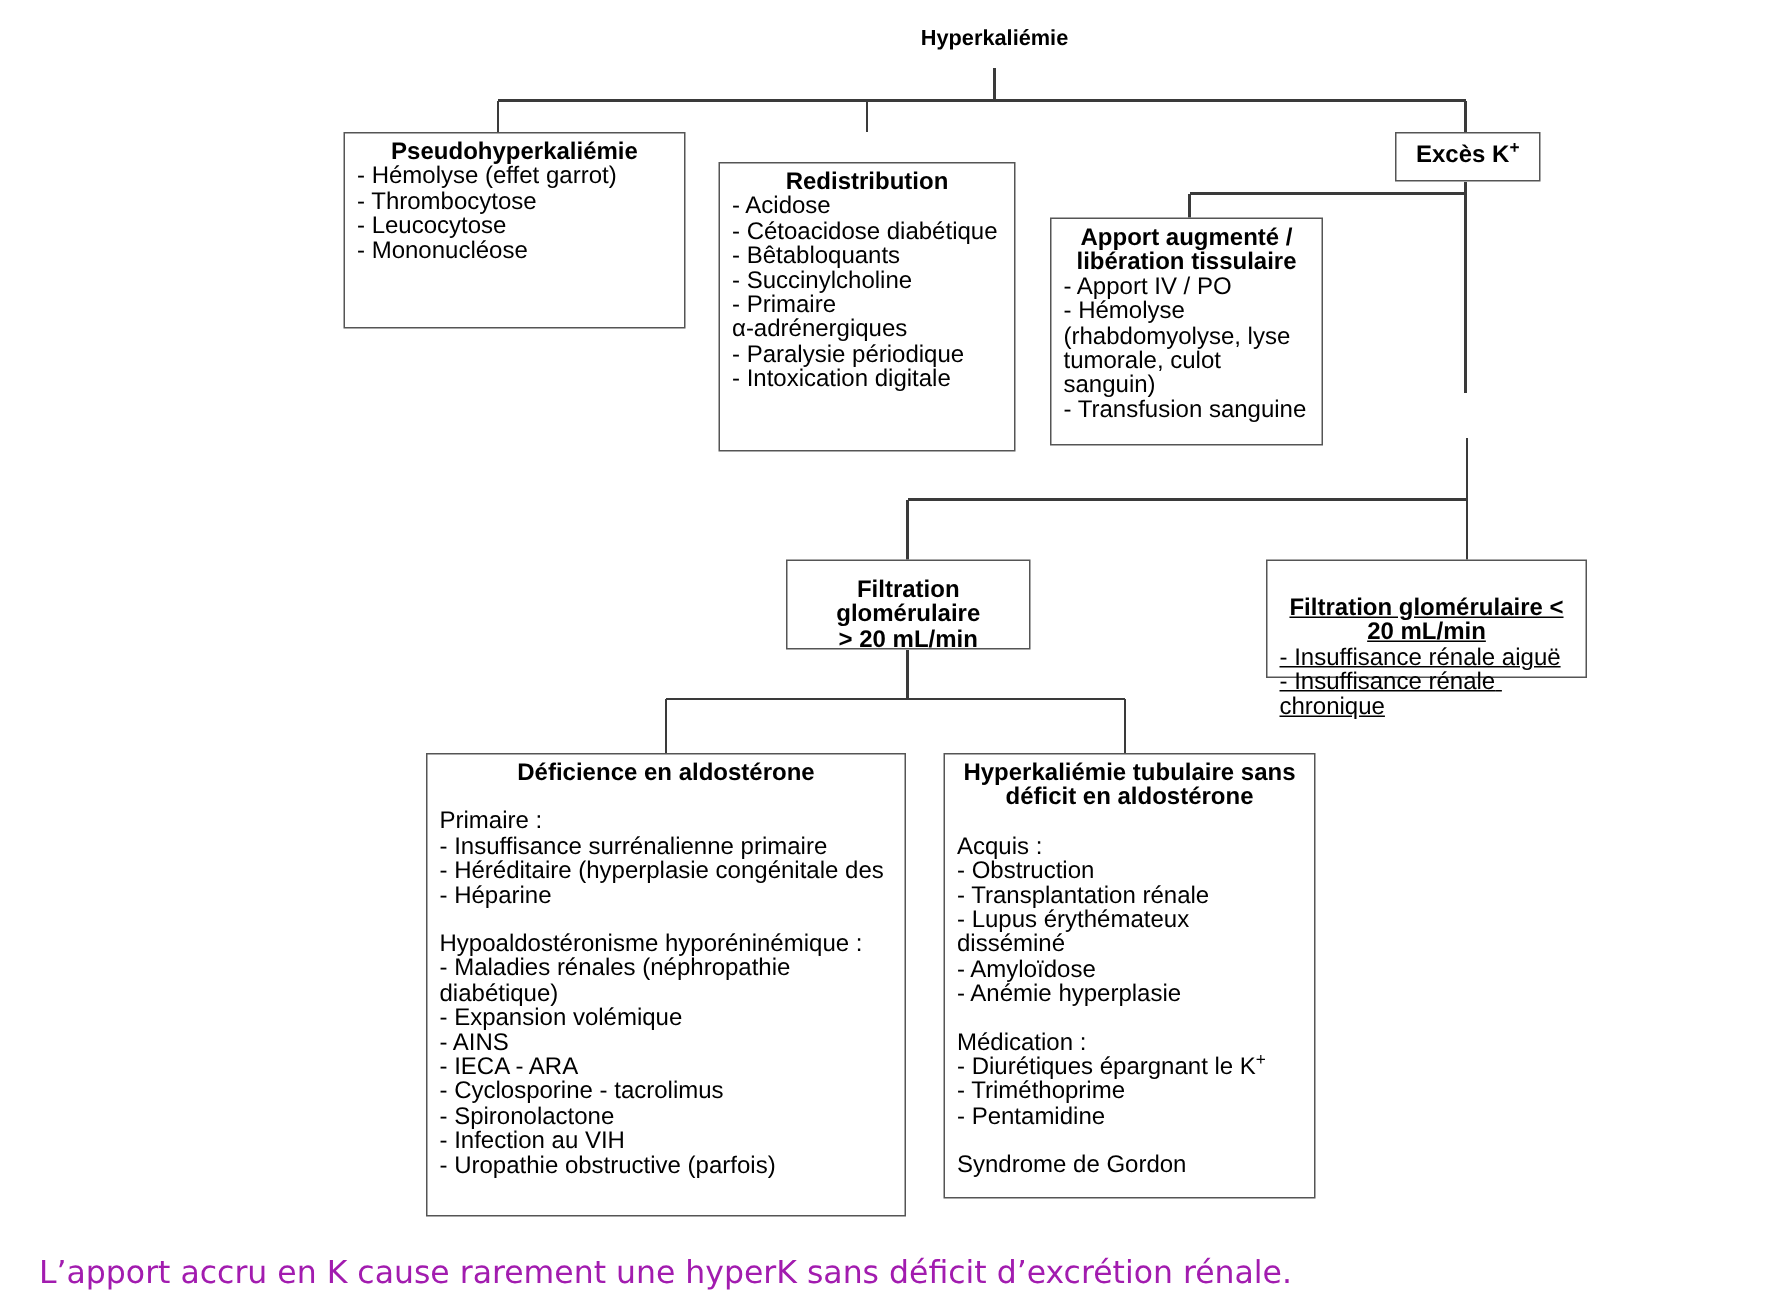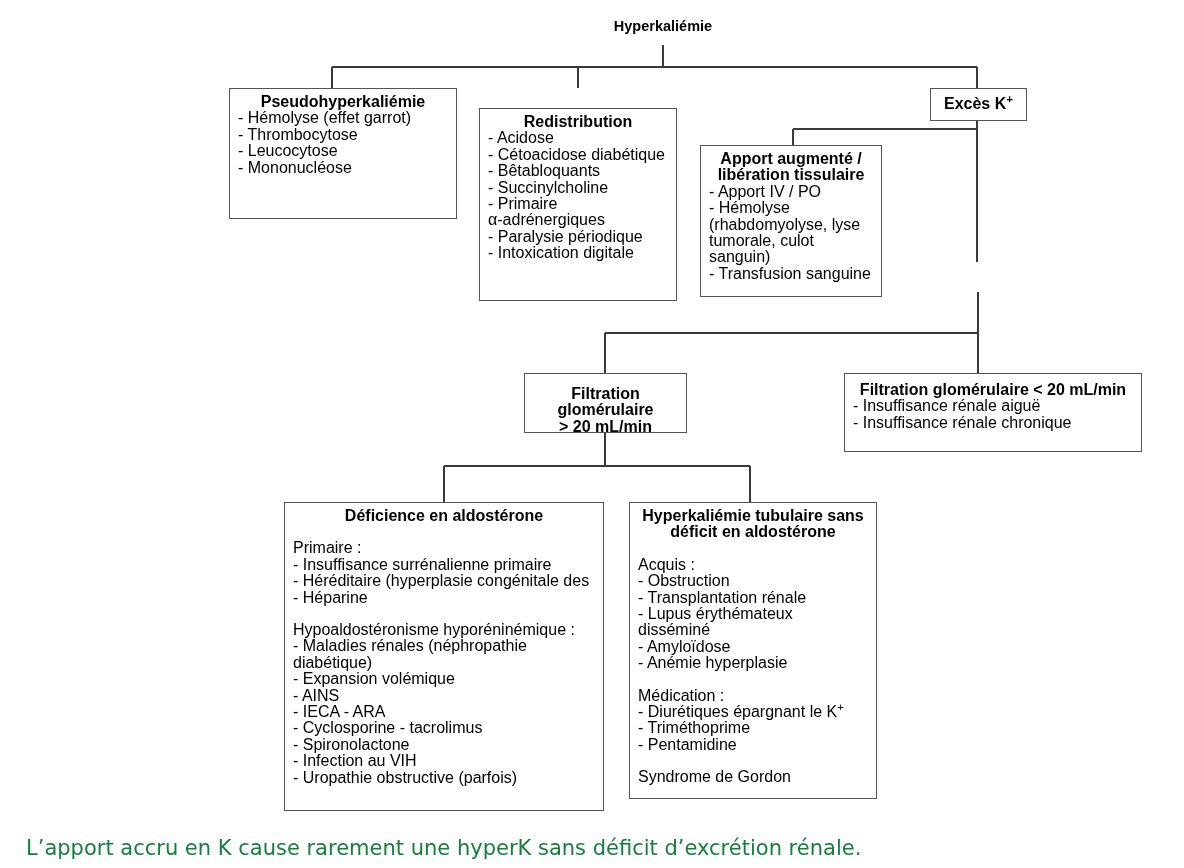--- a/index.html
+++ b/index.html
@@ -52,34 +52,34 @@
   .node .gap { display: block; height: 16px; }
   .root-title {
     position: absolute;
     font-weight: bold;
     font-size: 14.5px;
     text-align: center;
   }
   .footer {
     position: absolute;
     font-size: 21px;
-    color: #15803d;
+    color: #a21caf;
     white-space: nowrap;
     font-family: "DejaVu Sans", sans-serif;
   }
   sup { font-size: 0.72em; vertical-align: super; line-height: 0; }
 
   
   #n-pseudo   { left: 229px; top: 88px;  width: 228px; height: 131px; }
   #n-redist   { left: 479px; top: 88px;  width: 198px; height: 193px; margin-top: 20px; }
   #n-exces    { left: 930px; top: 88px;  width: 97px;  height: 33px;  padding-top: 7px; }
   #n-apport   { left: 700px; top: 145px; width: 182px; height: 152px; }
   #n-fonction { left: 907px; top: 262px; width: 145px; height: 30px;  padding-top: 6px; }
   #n-fg-high  { left: 524px; top: 373px; width: 163px; height: 60px;  padding-top: 12px; }
-  #n-fg-low   { left: 844px; top: 373px; width: 298px; height: 79px;  padding-top: 8px; }
+  #n-fg-low   { left: 844px; top: 373px; width: 214px; height: 79px;  padding-top: 24px; text-decoration: underline; }
   #n-defic    { left: 284px; top: 502px; width: 320px; height: 309px; }
   #n-tubul    { left: 629px; top: 502px; width: 248px; height: 297px; }
 </style>
 </head>
 <body>
 
 <div id="canvas">
 
   <svg class="connectors" viewBox="0 0 1184 868">
 

